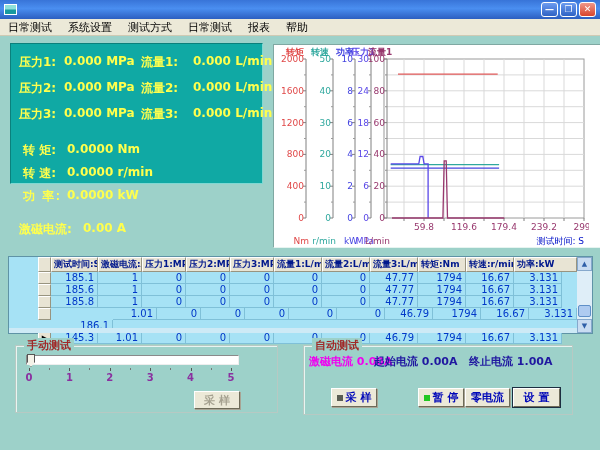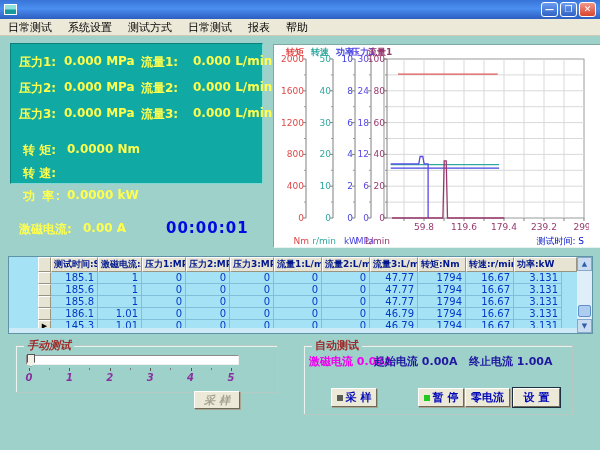--- a/index.html
+++ b/index.html
@@ -112,25 +112,25 @@
       <div class="ro-item" style="left: 53px; top: 62px;">0.000 MPa</div>
       <div class="ro-item" style="left: 130px; top: 10px;">流量1:</div>
       <div class="ro-item" style="left: 182px; top: 10px;">0.000 L/min</div>
       <div class="ro-item" style="left: 130px; top: 36px;">流量2:</div>
       <div class="ro-item" style="left: 182px; top: 36px;">0.000 L/min</div>
       <div class="ro-item" style="left: 130px; top: 62px;">流量3:</div>
       <div class="ro-item" style="left: 182px; top: 62px;">0.000 L/min</div>
       <div class="ro-item" style="left: 12px; top: 98px;">转 矩:</div>
       <div class="ro-item" style="left: 56px; top: 98px;">0.0000 Nm</div>
       <div class="ro-item" style="left: 12px; top: 121px;">转 速:</div>
+      <div class="ro-item" style="left: 56px; top: 121px;">0.0000 r/min</div>
       <div class="ro-item" style="left: 12px; top: 144px; font-family: Liberation Mono, monospace;">功 率:</div>
       <div class="ro-item" style="left: 56px; top: 144px;">0.0000 kW</div>
       <div class="ro-item" style="left: 8px; top: 177px;">激磁电流:</div>
       <div class="ro-item" style="left: 72px; top: 177px;">0.00 A</div>
-      <div class="ro-timer" style="left: 155px; top: 175px;">00:00:01</div>
     </div>
 
   <div class="chart-panel">
     <svg id="chart-svg" width="315" height="202">
         <rect x="110" y="14" width="200" height="159" fill="#fff" stroke="#9a9a9a"></rect>
         <line x1="130" y1="14" x2="130" y2="173" stroke="#d9d9d9"></line>
         <line x1="150" y1="14" x2="150" y2="173" stroke="#d9d9d9"></line>
         <line x1="170" y1="14" x2="170" y2="173" stroke="#d9d9d9"></line>
         <line x1="190" y1="14" x2="190" y2="173" stroke="#d9d9d9"></line>
         <line x1="210" y1="14" x2="210" y2="173" stroke="#d9d9d9"></line>
@@ -323,21 +323,21 @@
         <div class="dcell" style="width: 44px;">0</div>
         <div class="dcell" style="width: 48px;">0</div>
         <div class="dcell" style="width: 48px;">0</div>
         <div class="dcell" style="width: 48px;">47.77</div>
         <div class="dcell" style="width: 48px;">1794</div>
         <div class="dcell" style="width: 48px;">16.67</div>
         <div class="dcell" style="width: 48px;">3.131</div>
       </div>
       <div class="grid-row">
         <div class="selcell" style="width: 13px; height: 12px;"></div>
-        <div class="dcell" style="width: 47px;">186.1</div>
+        <div class="dcell" style="width: 62px; margin-top: 12px;">186.1</div>
         <div class="dcell" style="width: 44px;">1.01</div>
         <div class="dcell" style="width: 44px;">0</div>
         <div class="dcell" style="width: 44px;">0</div>
         <div class="dcell" style="width: 44px;">0</div>
         <div class="dcell" style="width: 48px;">0</div>
         <div class="dcell" style="width: 48px;">0</div>
         <div class="dcell" style="width: 48px;">46.79</div>
         <div class="dcell" style="width: 48px;">1794</div>
         <div class="dcell" style="width: 48px;">16.67</div>
         <div class="dcell" style="width: 48px;">3.131</div>
@@ -357,21 +357,21 @@
         <div class="dcell" style="width: 48px;">3.131</div>
       </div>
       <div class="table-bottom"></div>
       <div class="vscroll">
         <div class="sc-btn" style="top: 0px;">▲</div>
         <div class="sc-thumb" style="top: 48px;"></div>
         <div class="sc-btn" style="top: 62px;">▼</div>
       </div>
     </div>
 
-  <div class="groupbox" id="manualgroup" style="left:15px; top:345px; width:263px; height:48px;font-style:italic;">
+  <div class="groupbox" id="manualgroup" style="left:15px; top:345px; width:263px; height:68px;">
     <span class="group-title">手动测试</span>
     <div class="slider-track"></div>
     <div class="slider-thumb" style="left:11px;"></div>
     <div id="slider-ticks">
         <div class="tick-mark" style="left: 13px;"></div>
         <div class="tick-mark minor" style="left: 33px;"></div>
         <div class="tick-label" style="left: 8px;">0</div>
         <div class="tick-mark" style="left: 53.4px;"></div>
         <div class="tick-mark minor" style="left: 73.4px;"></div>
         <div class="tick-label" style="left: 48.4px;">1</div>

